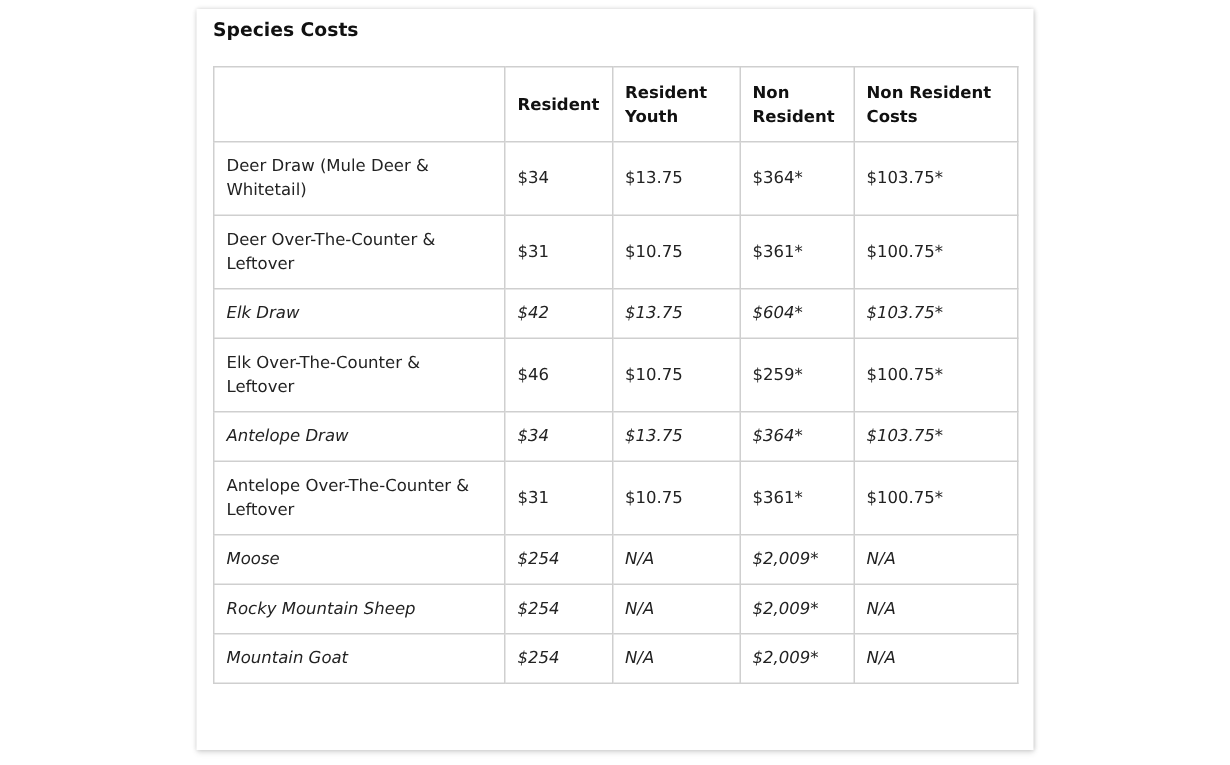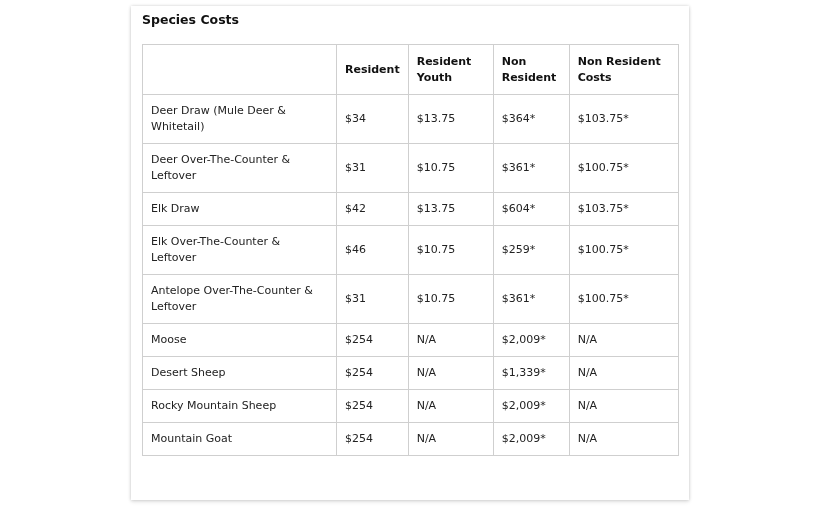--- a/index.html
+++ b/index.html
@@ -19,21 +19,21 @@
     border-collapse: collapse; table-layout: fixed;
     font-size: 11px;
   }
   td, th {
     border: 1px solid #cfcfcf; padding: 0 8px; vertical-align: middle;
     text-align: left; line-height: 16px;
   }
   th { font-weight: bold; height: 49px; color: #111; }
   td { color: #222; }
   tr.tall td { height: 48px; }
-  tr.short td { height: 32px; }
+  tr.short td { height: 32px; font-style: italic; }
   col.c0 { width: 194px; }
   col.c1 { width: 71px; }
   col.c2 { width: 85px; }
   col.c3 { width: 76px; }
   col.c4 { width: 109px; }
 </style>
 </head>
 <body>
 
 <div class="card">
@@ -77,39 +77,39 @@
           <td>$604*</td>
           <td>$103.75*</td>
         </tr>
         <tr class="tall">
           <td>Elk Over-The-Counter &amp; Leftover</td>
           <td>$46</td>
           <td>$10.75</td>
           <td>$259*</td>
           <td>$100.75*</td>
         </tr>
+        <tr class="short">
+          <td>Antelope Draw</td>
+          <td>$34</td>
+          <td>$13.75</td>
+          <td>$364*</td>
+          <td>$103.75*</td>
+        </tr>
         <tr class="tall">
           <td>Antelope Over-The-Counter &amp; Leftover</td>
           <td>$31</td>
           <td>$10.75</td>
           <td>$361*</td>
           <td>$100.75*</td>
         </tr>
         <tr class="short">
           <td>Moose</td>
           <td>$254</td>
           <td>N/A</td>
           <td>$2,009*</td>
-          <td>N/A</td>
-        </tr>
-        <tr class="short">
-          <td>Desert Sheep</td>
-          <td>$254</td>
-          <td>N/A</td>
-          <td>$1,339*</td>
           <td>N/A</td>
         </tr>
         <tr class="short">
           <td>Rocky Mountain Sheep</td>
           <td>$254</td>
           <td>N/A</td>
           <td>$2,009*</td>
           <td>N/A</td>
         </tr>
         <tr class="short">

